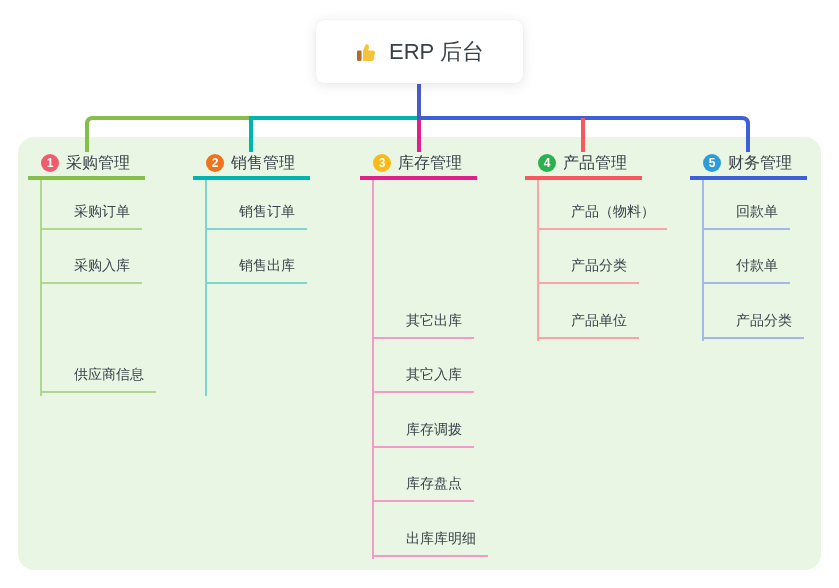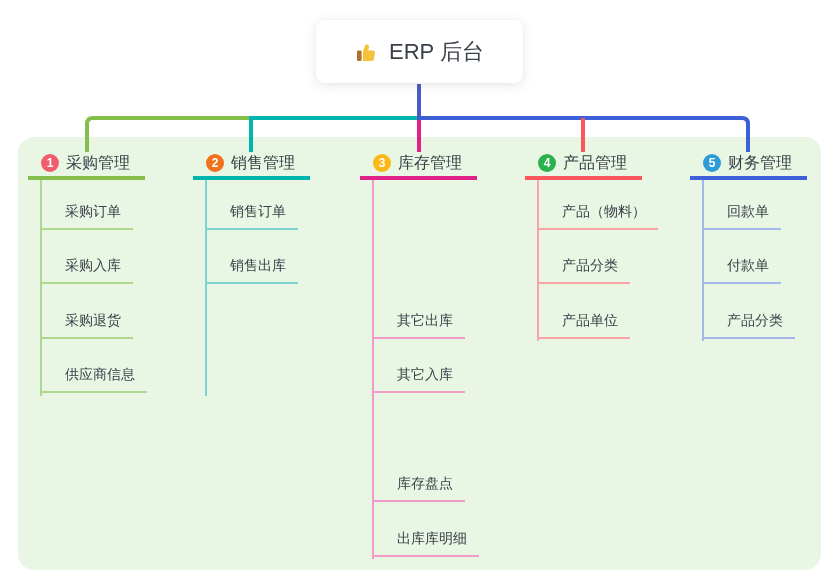--- a/index.html
+++ b/index.html
@@ -43,21 +43,21 @@
   }
   .num {
     width:18px; height:18px; border-radius:50%; background:var(--nc);
     color:#fff; font-size:12px; font-weight:700; line-height:18px;
     text-align:center; flex:0 0 18px;
   }
   .vline { position:absolute; left:12px; top:30px; width:2px; background:var(--cl); }
   .child {
     position:absolute; left:12px; height:34px; box-sizing:border-box;
     display:flex; align-items:flex-end;
-    padding:0 12px 7px 25px; white-space:nowrap;
+    padding:0 12px 7px 34px; white-space:nowrap;
     border-bottom:2px solid var(--cl);
     font-size:14px; color:var(--text,#3a4049);
   }
   
   .r0{top:46px} .r1{top:100px} .r2{top:155px} .r3{top:209px}
   .r4{top:264px} .r5{top:318px} .r6{top:373px}
   .h1 .vline, .h2 .vline { height:216px; }   
   .h3 .vline { height:379px; }               
   .h4 .vline { height:161px; }               
 </style>
@@ -90,23 +90,20 @@
       <span class="num">1</span>
       <span>采购管理</span>
     </div>
     <div class="vline"></div>
     <div class="child r0">
         <span>采购订单</span>
       </div>
     <div class="child r1">
         <span>采购入库</span>
       </div>
-    <div class="child r2">
-        <span>采购退货</span>
-      </div>
     <div class="child r3">
         <span>供应商信息</span>
       </div>
   </div>
 
   <div class="branch b2 h2">
     <div class="branch-head">
       <span class="num">2</span>
       <span>销售管理</span>
     </div>
@@ -123,20 +120,23 @@
     <div class="branch-head">
       <span class="num">3</span>
       <span>库存管理</span>
     </div>
     <div class="vline"></div>
     <div class="child r2">
         <span>其它出库</span>
       </div>
     <div class="child r3">
         <span>其它入库</span>
+      </div>
+    <div class="child r4">
+        <span>库存调拨</span>
       </div>
     <div class="child r5">
         <span>库存盘点</span>
       </div>
     <div class="child r6">
         <span>出库库明细</span>
       </div>
   </div>
 
   <div class="branch b4 h4">

